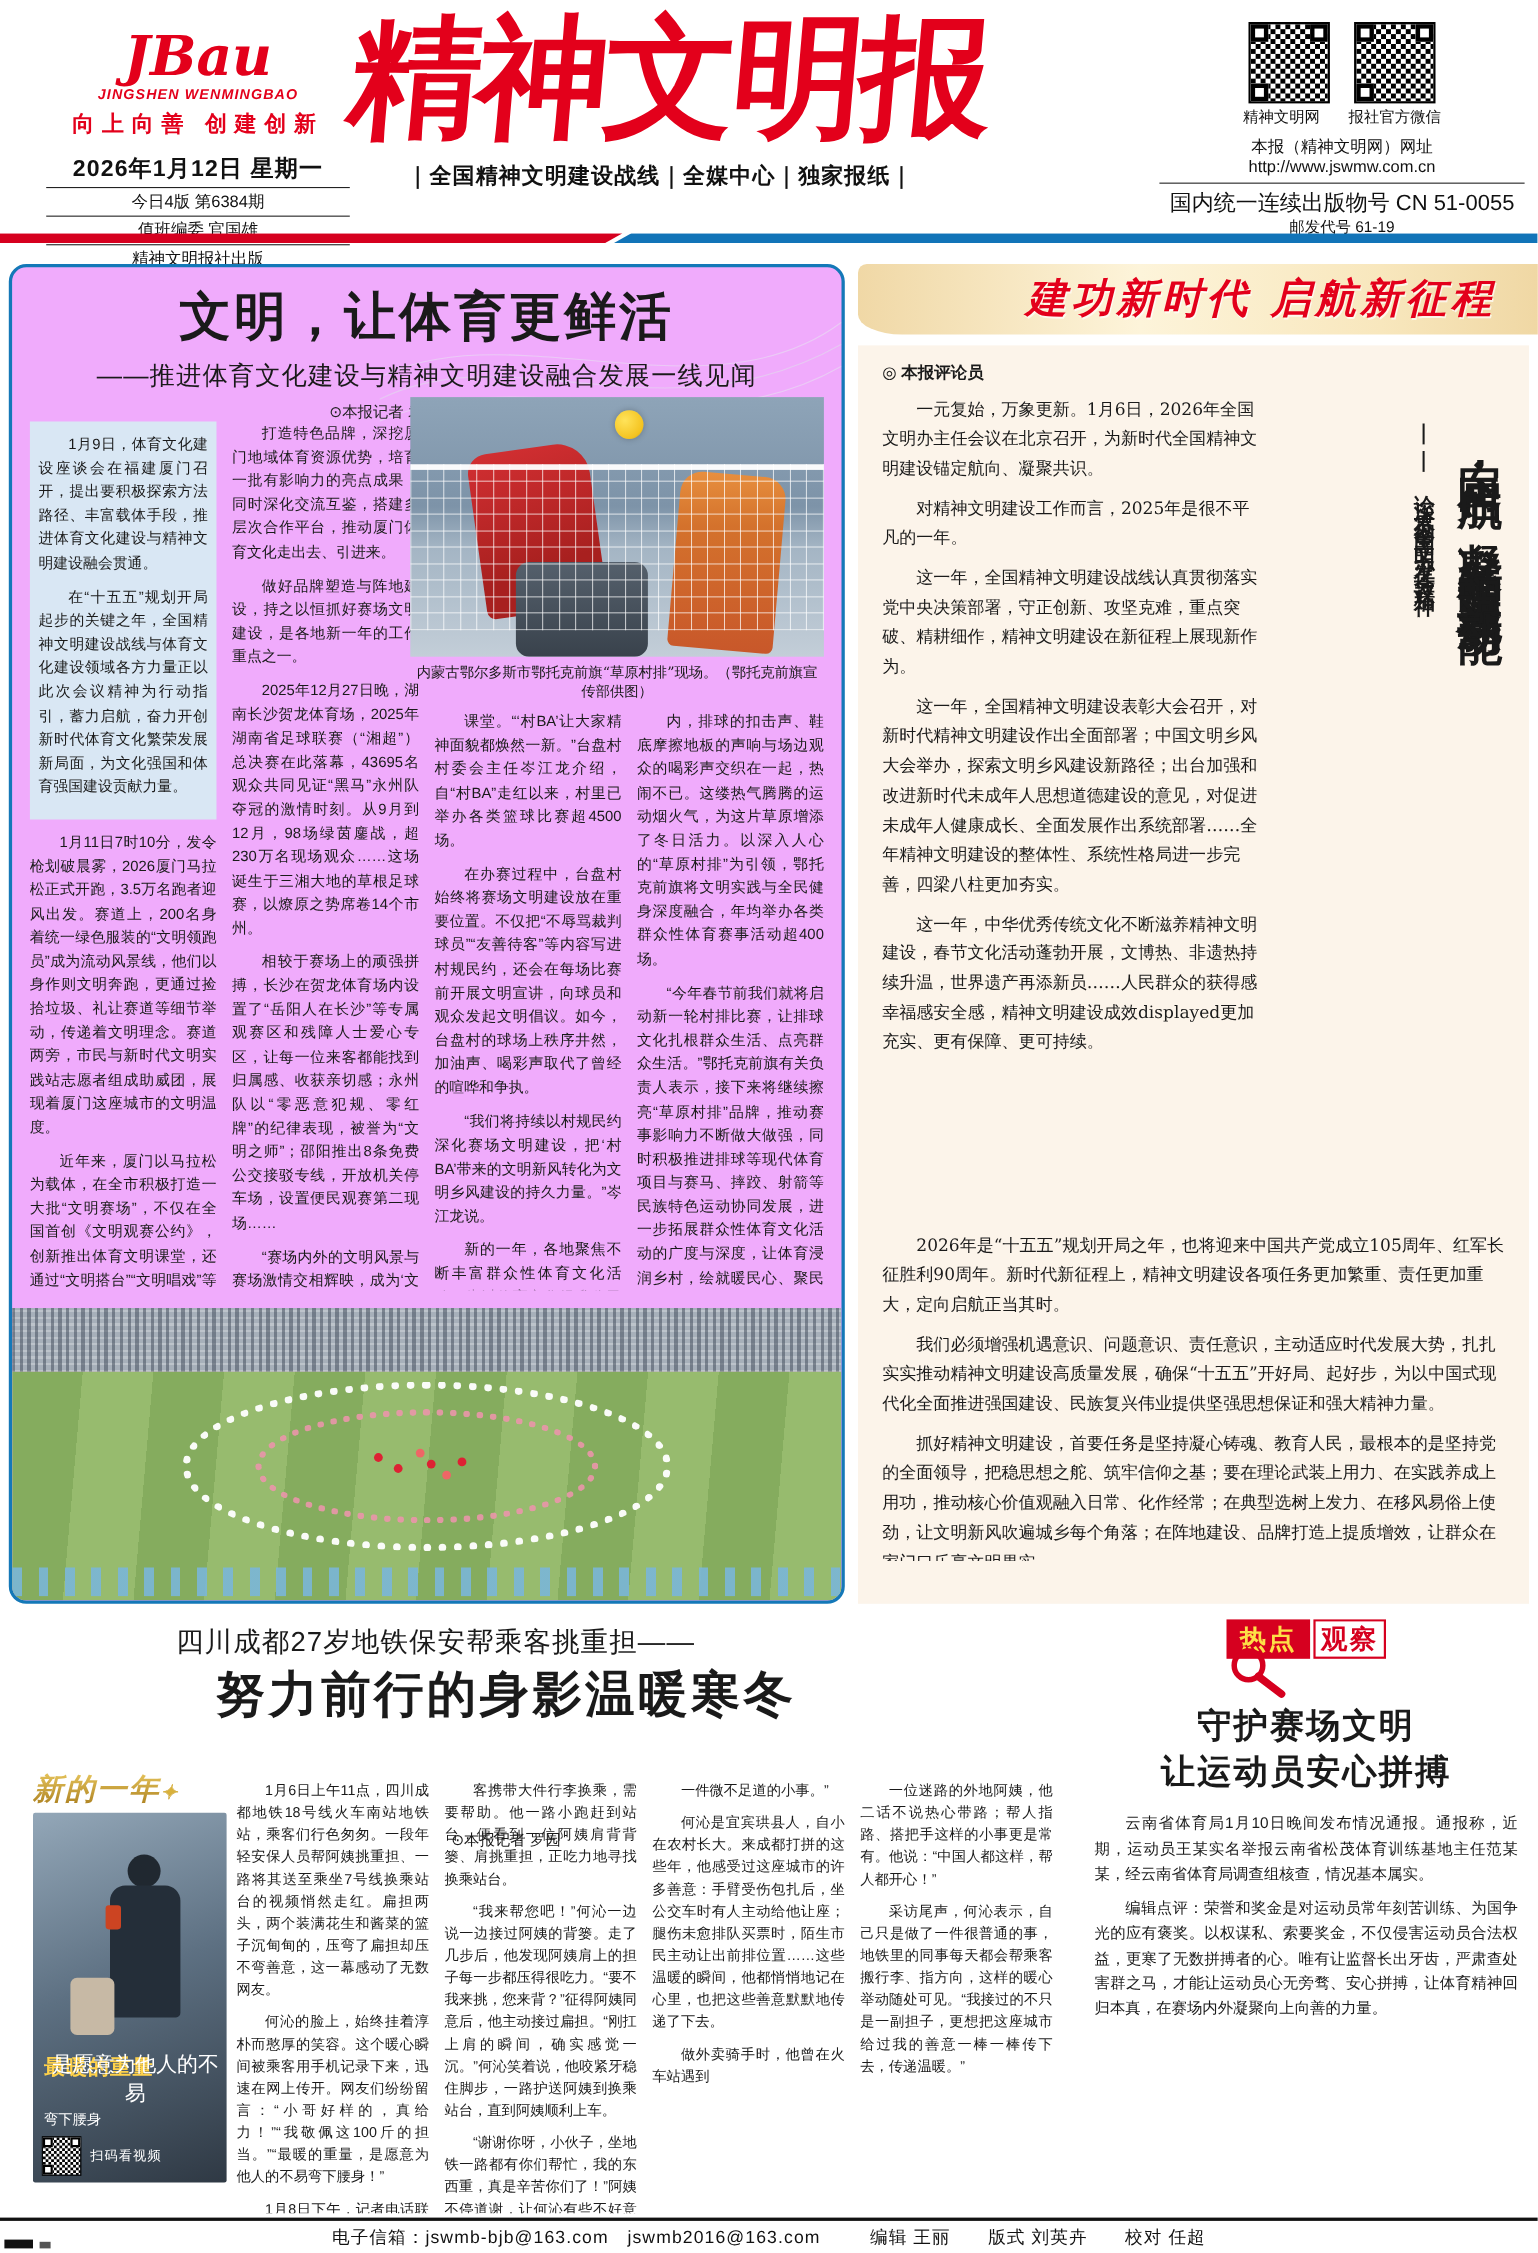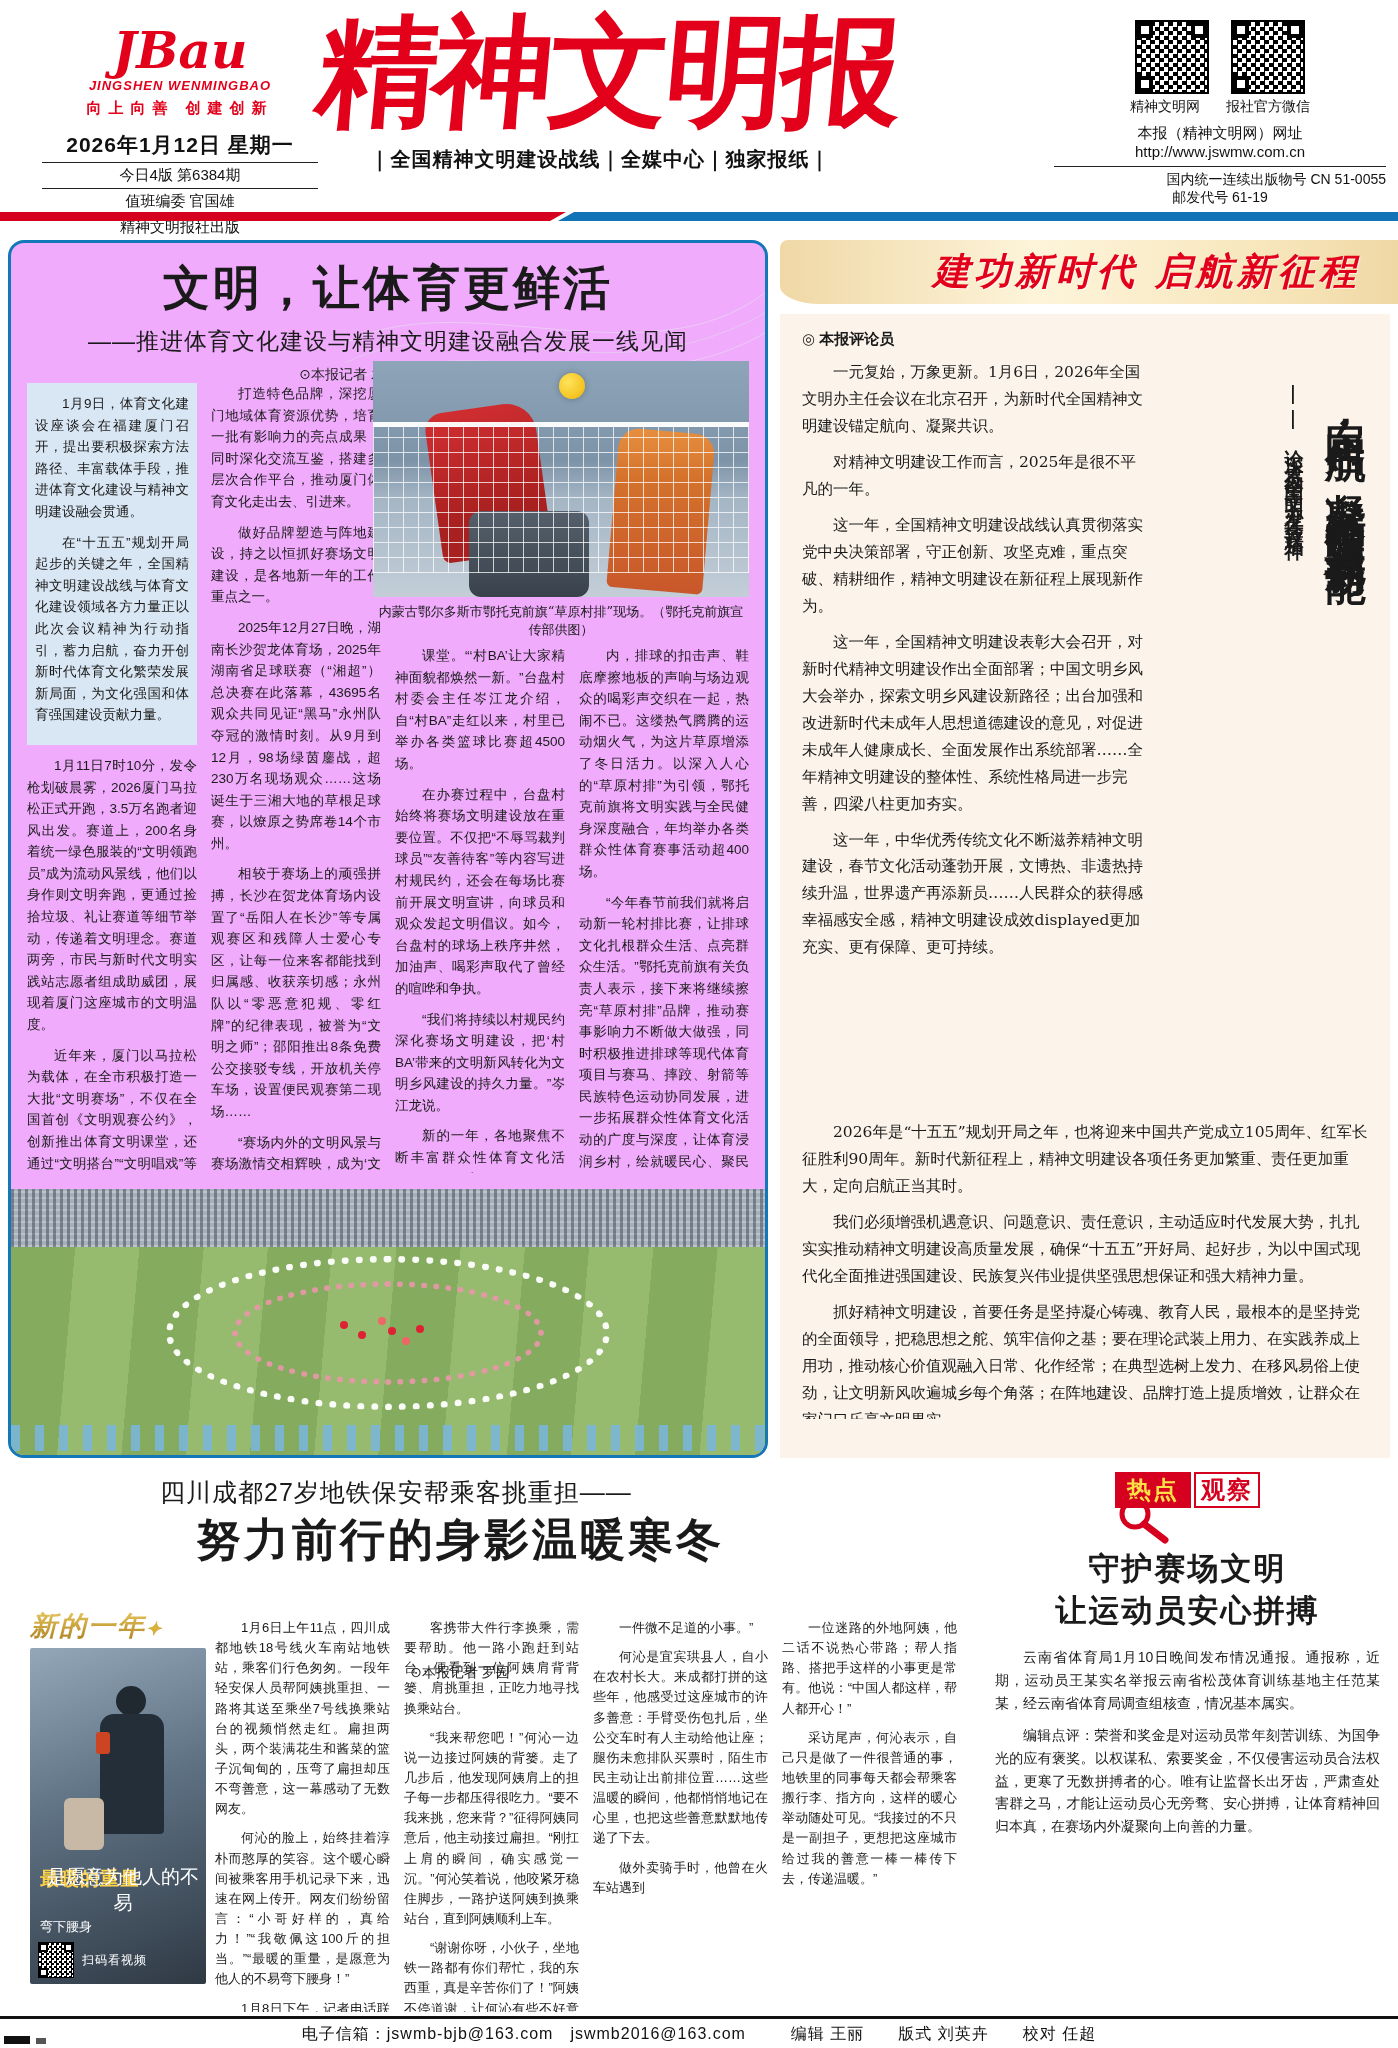--- a/index.html
+++ b/index.html
@@ -4,39 +4,39 @@
 <style>
   html,body{margin:0;padding:0;}
   body{width:1398px;height:2048px;position:relative;background:#fff;color:#1a1a1a;
        font-family:"Liberation Sans","DejaVu Sans",sans-serif;overflow:hidden;}
   .kai{font-family:"DejaVu Serif","Liberation Serif",serif;}
   p{margin:0 0 9px 0;text-indent:2em;}
   
   .mast-left{position:absolute;left:42px;top:26px;width:276px;text-align:center;color:#e3001b;}
   .logo-script{font-family:"DejaVu Serif",serif;font-style:italic;font-weight:bold;font-size:50px;line-height:1;}
   .logo-sub{font-style:italic;font-weight:bold;font-size:13px;letter-spacing:1px;margin-top:2px;}
-  .slogan{font-weight:bold;font-size:15px;letter-spacing:7px;margin-top:6px;}
+  .slogan{font-weight:bold;font-size:20px;letter-spacing:7px;margin-top:6px;}
   .mast-lines{margin-top:10px;color:#111;}
   .mast-line{border-top:1.5px solid #222;padding:3px 0;font-size:15px;}
   .mast-line.first{font-size:21px;font-weight:bold;border-top:none;letter-spacing:1px;}
   .mast-title{position:absolute;left:318px;top:2px;width:560px;text-align:center;color:#e3001b;
       font-family:"DejaVu Serif",serif;font-weight:bold;font-size:120px;line-height:1.15;
       transform:skewX(-5deg);letter-spacing:-4px;white-space:nowrap;}
   .mast-tagline{position:absolute;left:330px;top:146px;width:540px;text-align:center;
       font-size:20px;font-weight:bold;letter-spacing:1px;color:#111;}
   .mast-right{position:absolute;right:12px;top:20px;width:332px;text-align:center;color:#111;}
   .qr-row{display:flex;justify-content:center;gap:22px;}
   .qr{width:70px;height:70px;background:conic-gradient(#000 25%,#fff 0 50%,#000 0 75%,#fff 0) 0 0/9px 9px;
       position:relative;border:2px solid #000;}
   .qr .f{position:absolute;width:16px;height:16px;border:4px solid #000;background:#fff;box-sizing:border-box;}
   .qr .f1{left:0;top:0}.qr .f2{right:0;top:0}.qr .f3{left:0;bottom:0}
   .qr-labels{display:flex;justify-content:center;gap:26px;font-size:14px;margin-top:4px;}
   .site-label{font-size:15px;margin-top:8px;}
   .site-url{font-size:15px;}
-  .issn{border-top:1.5px solid #222;margin-top:6px;padding-top:4px;font-size:14px;text-align:right;}
+  .issn{border-top:1.5px solid #222;margin-top:6px;padding-top:4px;font-size:20px;}
   .postal{font-size:14px;}
   .divider-red{position:absolute;left:0;top:212px;width:566px;height:9px;background:#d6001f;
       clip-path:polygon(0 0,100% 0,calc(100% - 16px) 100%,0 100%);}
   .divider-blue{position:absolute;left:558px;top:212px;width:840px;height:9px;background:#1274b8;
       clip-path:polygon(16px 0,100% 0,100% 100%,0 100%);}
   
   .main-box{position:absolute;left:8px;top:240px;width:760px;height:1218px;border:3px solid #1478b8;
       border-radius:16px;background:#f0abfc;box-sizing:border-box;overflow:hidden;}
   .waves{position:absolute;right:0;top:0;width:420px;height:180px;opacity:.5;}
   .main-headline{margin-top:14px;text-align:center;font-size:47px;font-weight:bold;letter-spacing:3px;position:relative;}

